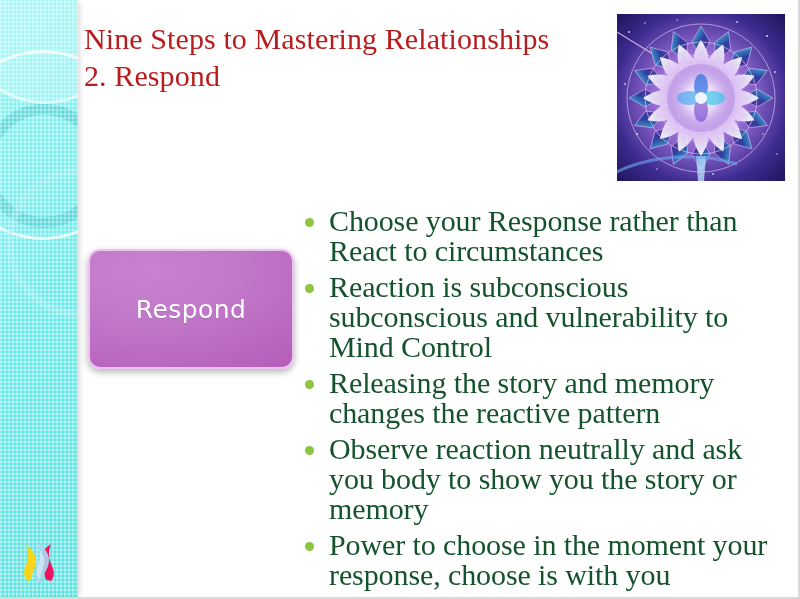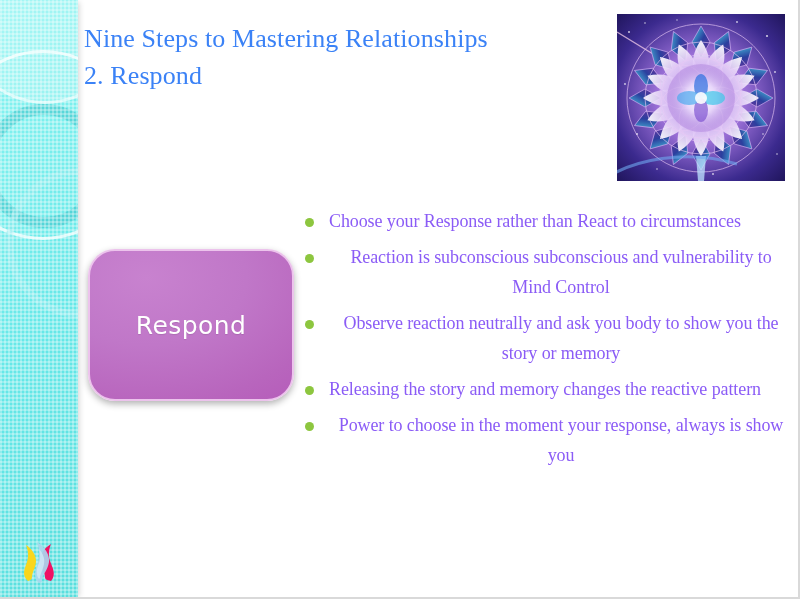--- a/index.html
+++ b/index.html
@@ -98,23 +98,23 @@
 
   
   #title-block {
     position: absolute;
     left: 84px;
     top: 20px;
     width: 530px;
   }
   .title-line {
     font-family: "Liberation Serif", serif;
-    font-size: 26px;
+    font-size: 30px;
     line-height: 37px;
-    color: #3b82f6;
+    color: #b91c1c;
     font-weight: 400;
     letter-spacing: 0.1px;
     text-shadow: 1px 1px 1px rgba(255,255,255,0.9);
     white-space: nowrap;
   }
 
   
   #mandala {
     position: absolute;
     left: 617px;
@@ -124,22 +124,22 @@
     overflow: hidden;
   }
   #mandala svg { display: block; }
 
   
   #respond-shape {
     position: absolute;
     left: 88px;
     top: 249px;
     width: 206px;
-    height: 152px;
-    border-radius: 27px;
+    height: 120px;
+    border-radius: 12px;
     background:
       radial-gradient(130% 120% at 28% 18%, #c882cf 0%, #c077c8 38%, #b865bd 72%, #b457b8 100%);
     border: 2px solid #ecc3ec;
     box-sizing: border-box;
     box-shadow: 0 3px 7px rgba(0,0,0,0.30);
     display: flex;
     align-items: center;
     justify-content: center;
   }
   #respond-label {
@@ -166,25 +166,24 @@
     flex: 0 0 auto;
     width: 9px;
     height: 9px;
     border-radius: 50%;
     background: #8dc63f;
     margin-top: 12px;
     margin-right: 15px;
   }
   .bullet-text {
     font-family: "Liberation Serif", serif;
-    font-size: 18px;
+    font-size: 30px;
     line-height: 30px;
-    color: #8b5cf6;
+    color: #14532d;
     letter-spacing: -0.1px;
-    text-align: center;
   }
 </style>
 </head>
 <body>
 
 <div id="slide">
 
   <div id="sidebar">
     <div class="ring" id="ring-top-disc"></div>
     <div class="ring" id="ring-thin"></div>
@@ -392,25 +391,25 @@
     <div class="bullet-row">
       <span class="bullet-dot"></span>
       <span class="bullet-text">Choose your Response rather than React to circumstances</span>
     </div>
     <div class="bullet-row">
       <span class="bullet-dot"></span>
       <span class="bullet-text">Reaction is subconscious subconscious and vulnerability to Mind Control</span>
     </div>
     <div class="bullet-row">
       <span class="bullet-dot"></span>
-      <span class="bullet-text">Observe reaction neutrally and ask you body to show you the story or memory</span>
+      <span class="bullet-text">Releasing the story and memory changes the reactive pattern</span>
     </div>
     <div class="bullet-row">
       <span class="bullet-dot"></span>
-      <span class="bullet-text">Releasing the story and memory changes the reactive pattern</span>
+      <span class="bullet-text">Observe reaction neutrally and ask you body to show you the story or memory</span>
     </div>
     <div class="bullet-row">
       <span class="bullet-dot"></span>
-      <span class="bullet-text">Power to choose in the moment your response, always is show you</span>
+      <span class="bullet-text">Power to choose in the moment your response, choose is with you</span>
     </div>
   </div>
 
 </div>
 
 </body></html>

